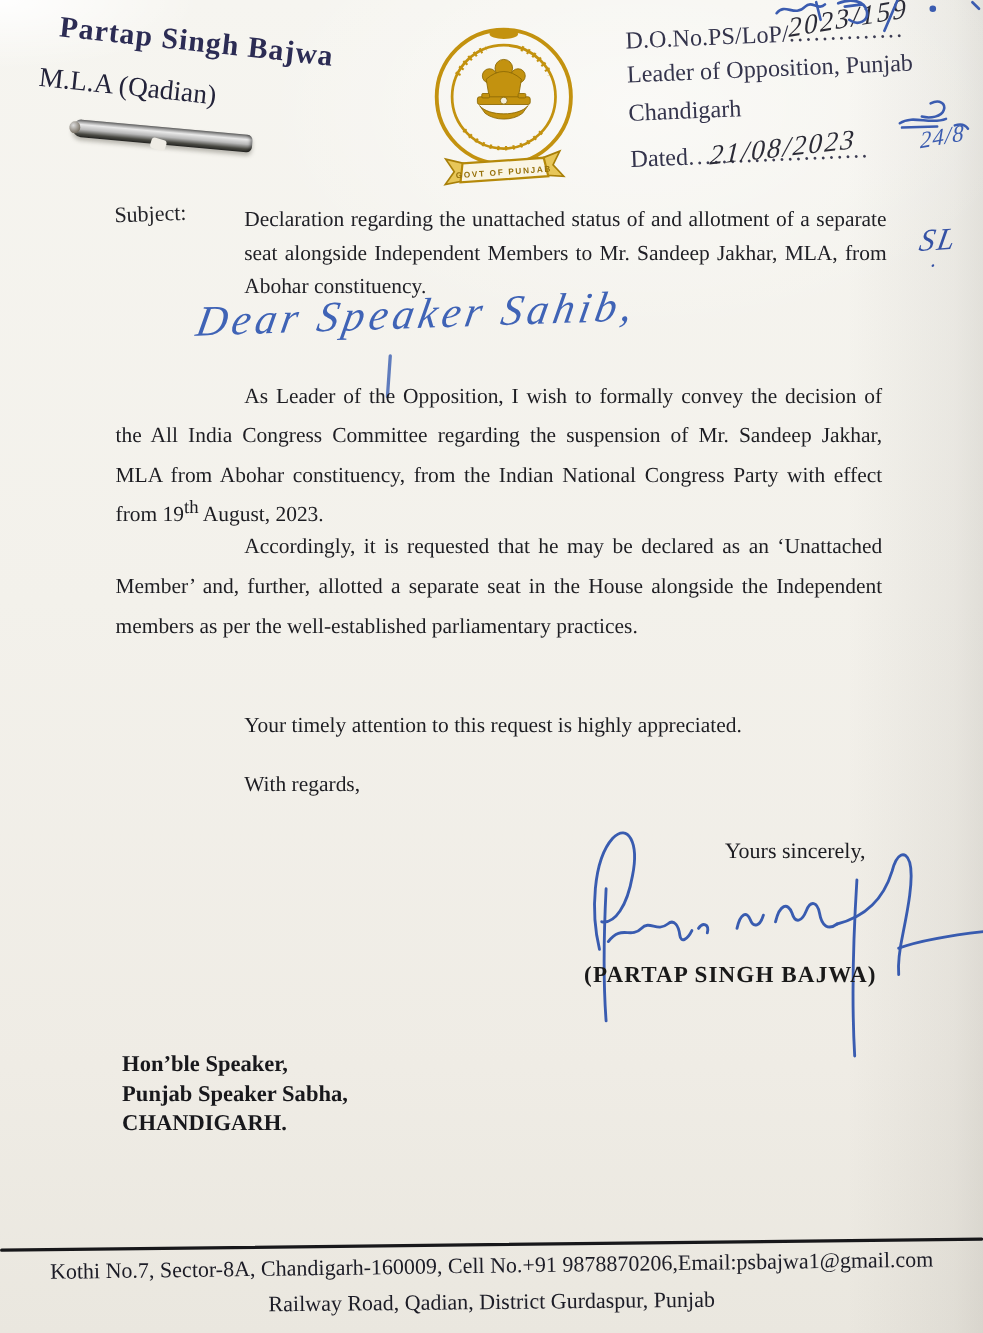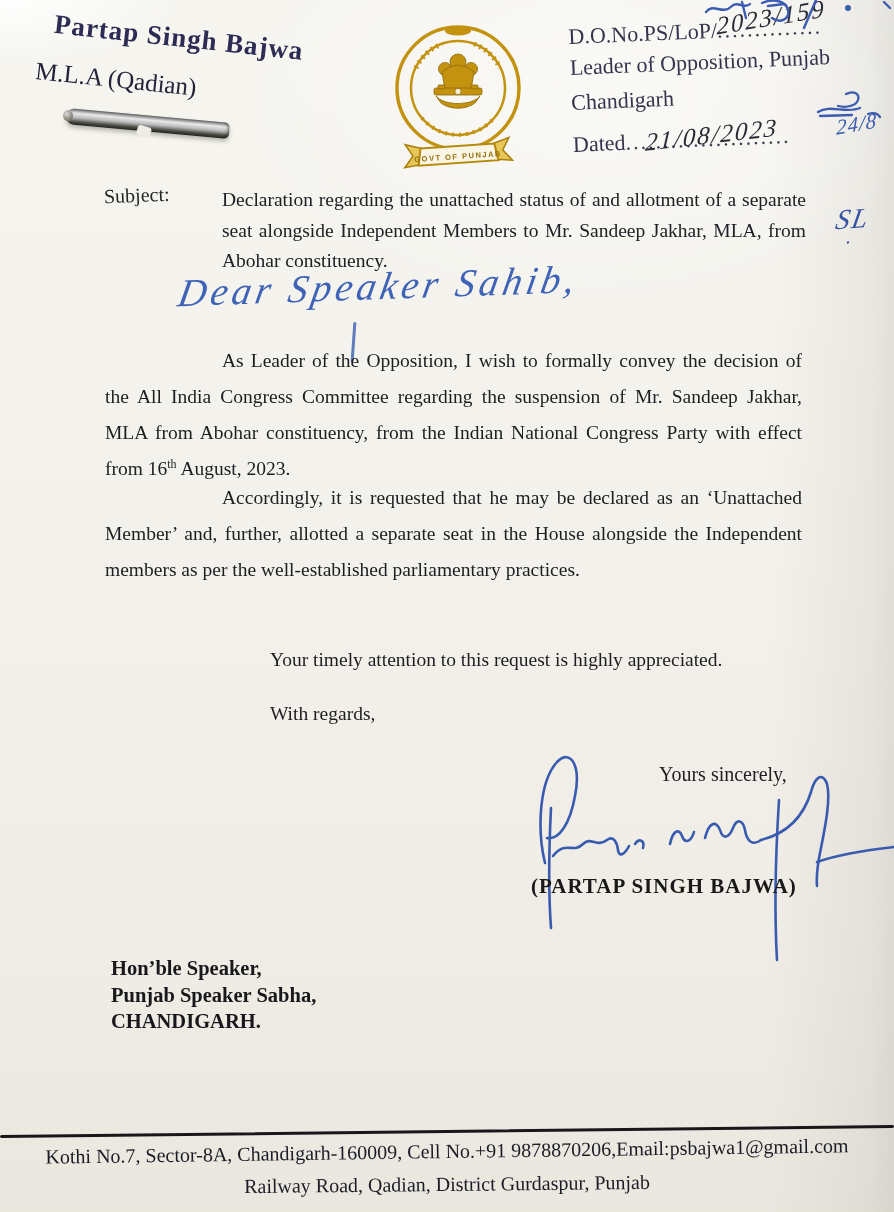--- a/index.html
+++ b/index.html
@@ -47,24 +47,24 @@
     transform:rotate(-4deg) skewX(-14deg);letter-spacing:2px;}
   .initials-sl:after{content:".";position:absolute;left:14px;top:22px;font-size:20px;}
   
   .subject-label{position:absolute;left:104px;top:184px;font-size:20px;transform:rotate(-2deg);color:#232328;}
   .subject-text{position:absolute;left:222px;top:185px;width:584px;font-size:19.5px;line-height:30.5px;
     text-align:justify;color:#202026;}
   
   .para{position:absolute;left:105px;width:697px;font-size:19.5px;line-height:36px;text-align:justify;color:#1d1d22;}
   .para-1{top:323px;text-indent:117px;}
   .para-2{top:460px;text-indent:117px;}
-  .line-simple{position:absolute;left:222px;font-size:19.5px;color:#1d1d22;white-space:nowrap;margin-left:48px;}
+  .line-simple{position:absolute;left:222px;font-size:19.5px;color:#1d1d22;white-space:nowrap;}
   .attention-line{top:649px;}
   .regards-line{top:703px;}
-  sup{font-size:12px;line-height:0;font-family:Liberation Serif, serif;}
+  sup{font-size:17px;line-height:0;font-family:Liberation Serif, serif;}
   
   .valediction{position:absolute;left:659px;top:763px;font-size:20px;color:#1d1d22;white-space:nowrap;}
   .signature-svg{position:absolute;left:515px;top:748px;}
   .signatory-name{position:absolute;left:531px;top:874px;font-size:21px;font-weight:bold;letter-spacing:1px;
     color:#191919;white-space:nowrap;text-align:center;}
   
   .addressee{position:absolute;left:111px;top:955px;font-size:20.5px;font-weight:bold;line-height:26.5px;color:#18181c;}
   
   .footer-rule{position:absolute;left:0px;top:1130px;width:894px;height:3px;background:#17171a;
     transform:rotate(-0.65deg);border-radius:2px;}
@@ -144,21 +144,21 @@
   </svg>
   <div class="initials-fraction">24/8</div>
   <div class="initials-sl">SL</div>
 
   <div class="subject-label">Subject:</div>
   <div class="subject-text">Declaration regarding the unattached status of and allotment of a separate seat alongside Independent Members to Mr. Sandeep Jakhar, MLA, from Abohar constituency.</div>
 
   <div class="salutation">Dear Speaker Sahib,</div>
   <div class="salutation-descender"></div>
 
-  <p class="para para-1"><span>As Leader of the Opposition, I wish to formally convey the decision of the All India Congress Committee regarding the suspension of Mr. Sandeep Jakhar, MLA from Abohar constituency, from the Indian National Congress Party with effect from 16</span><sup>th</sup><span> August, 2023.</span></p>
+  <p class="para para-1"><span>As Leader of the Opposition, I wish to formally convey the decision of the All India Congress Committee regarding the suspension of Mr. Sandeep Jakhar, MLA from Abohar constituency, from the Indian National Congress Party with effect from 19</span><sup>th</sup><span> August, 2023.</span></p>
 
   <p class="para para-2"><span>Accordingly, it is requested that he may be declared as an </span><span>‘Unattached Member’ and, further, allotted a separate seat in the House alongside the Independent members as per the well-established parliamentary practices.</span></p>
 
   <div class="line-simple attention-line">Your timely attention to this request is highly appreciated.</div>
   <div class="line-simple regards-line">With regards,</div>
 
   <div class="valediction">Yours sincerely,</div>
 
   <svg class="signature-svg" width="380" height="220" viewBox="0 0 380 220">
     <g stroke="#2f54ad" stroke-width="2.6" fill="none" stroke-linecap="round" opacity="0.95">

